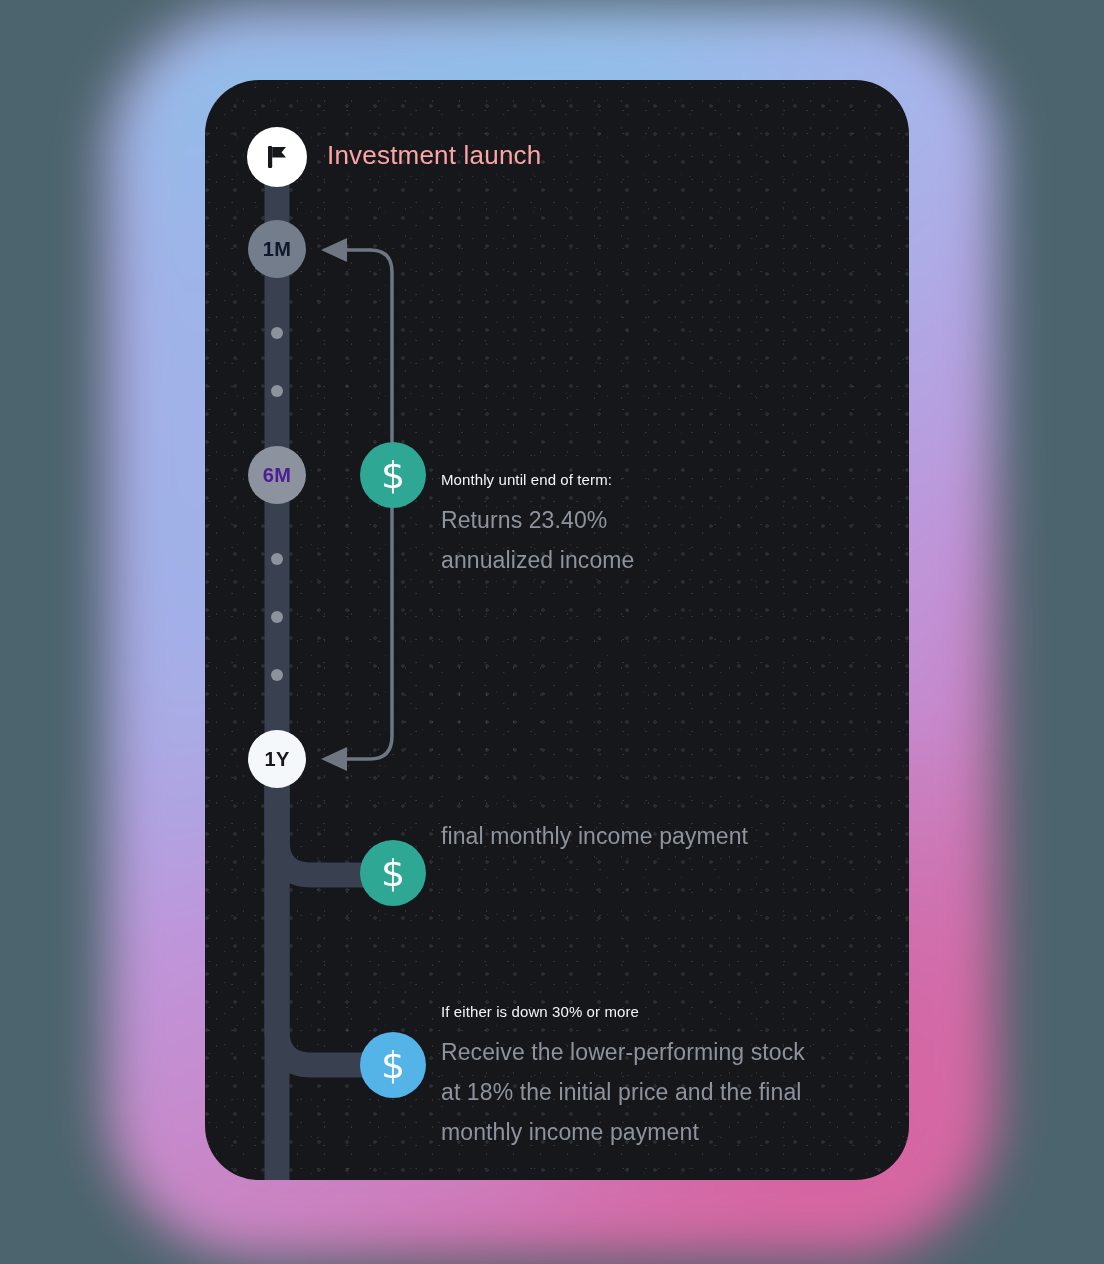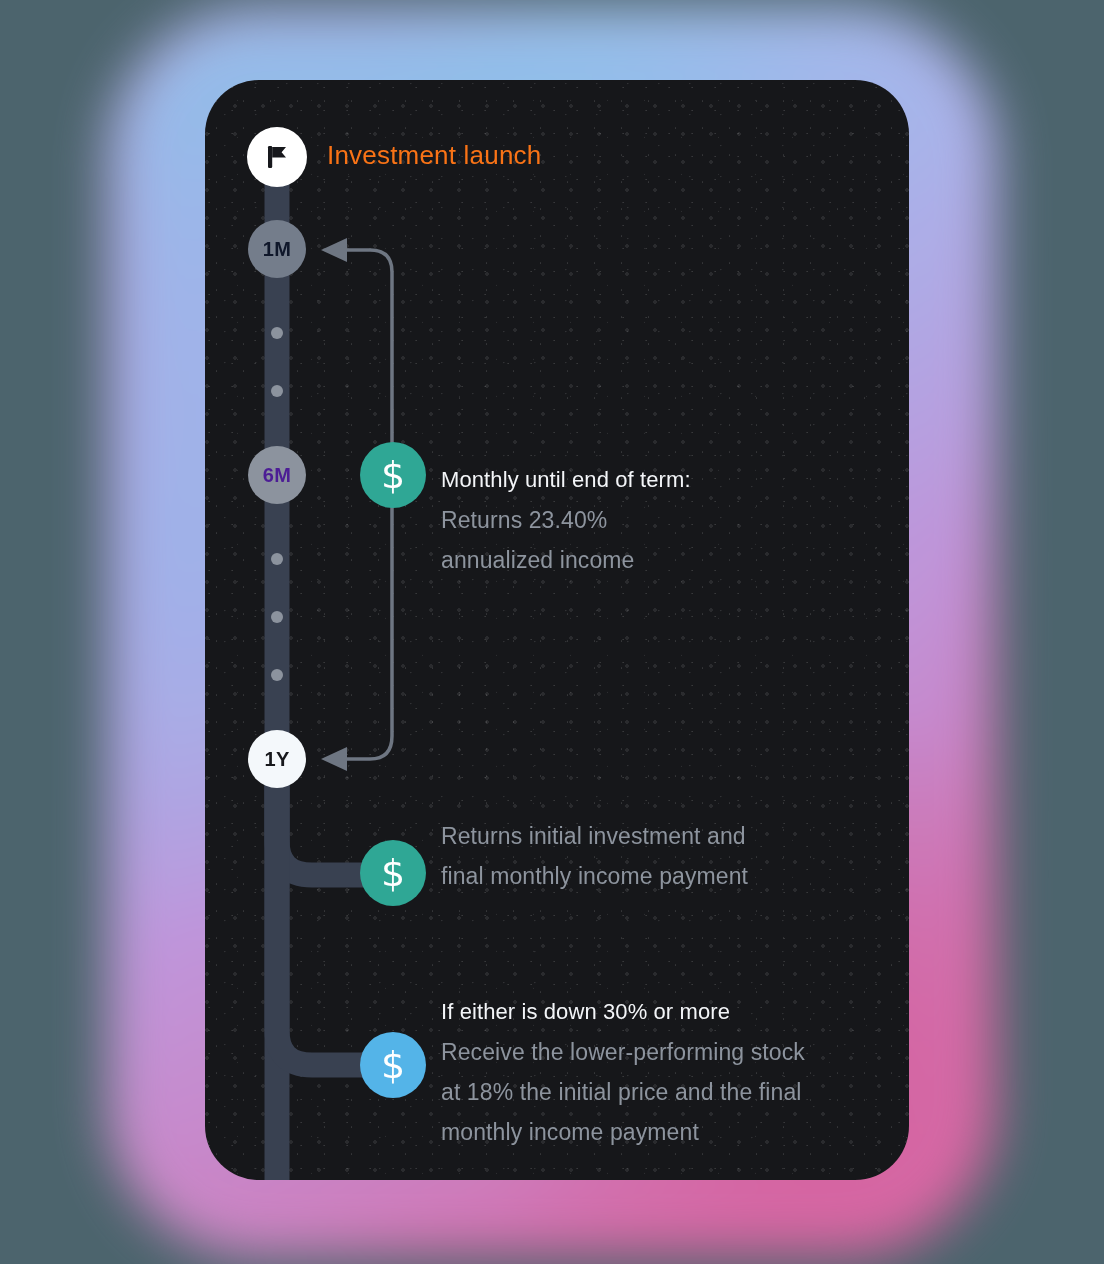--- a/index.html
+++ b/index.html
@@ -177,28 +177,28 @@
     font-family: "DejaVu Sans", sans-serif;
     font-weight: 400;
   }
 
   
   #header-title {
     position: absolute;
     left: 122px;
     top: 60px;
     font-size: 26px;
-    color: #f97316;
+    color: #fca5a5;
     letter-spacing: 0.2px;
     white-space: nowrap;
   }
 
   .text-block { position: absolute; }
   .text-head {
-    font-size: 22px;
+    font-size: 15px;
     color: #f3f5f8;
     line-height: 40px;
     letter-spacing: 0.1px;
     white-space: nowrap;
   }
   .text-body {
     font-size: 23px;
     color: #8d949e;
     line-height: 40px;
     letter-spacing: 0.1px;
@@ -271,21 +271,20 @@
 
   <div id="header-title">Investment launch</div>
 
   <div class="text-block" id="block-monthly">
     <div class="text-head">Monthly until end of term:</div>
     <div class="text-body">Returns 23.40%</div>
     <div class="text-body">annualized income</div>
   </div>
 
   <div class="text-block" id="block-neither">
-    <div class="text-body">Returns initial investment and</div>
     <div class="text-body">final monthly income payment</div>
   </div>
 
   <div class="text-block" id="block-either">
     <div class="text-head">If either is down 30% or more</div>
     <div class="text-body">Receive the lower-performing stock</div>
     <div class="text-body">at 18% the initial price and the final</div>
     <div class="text-body">monthly income payment</div>
   </div>
 </div>

